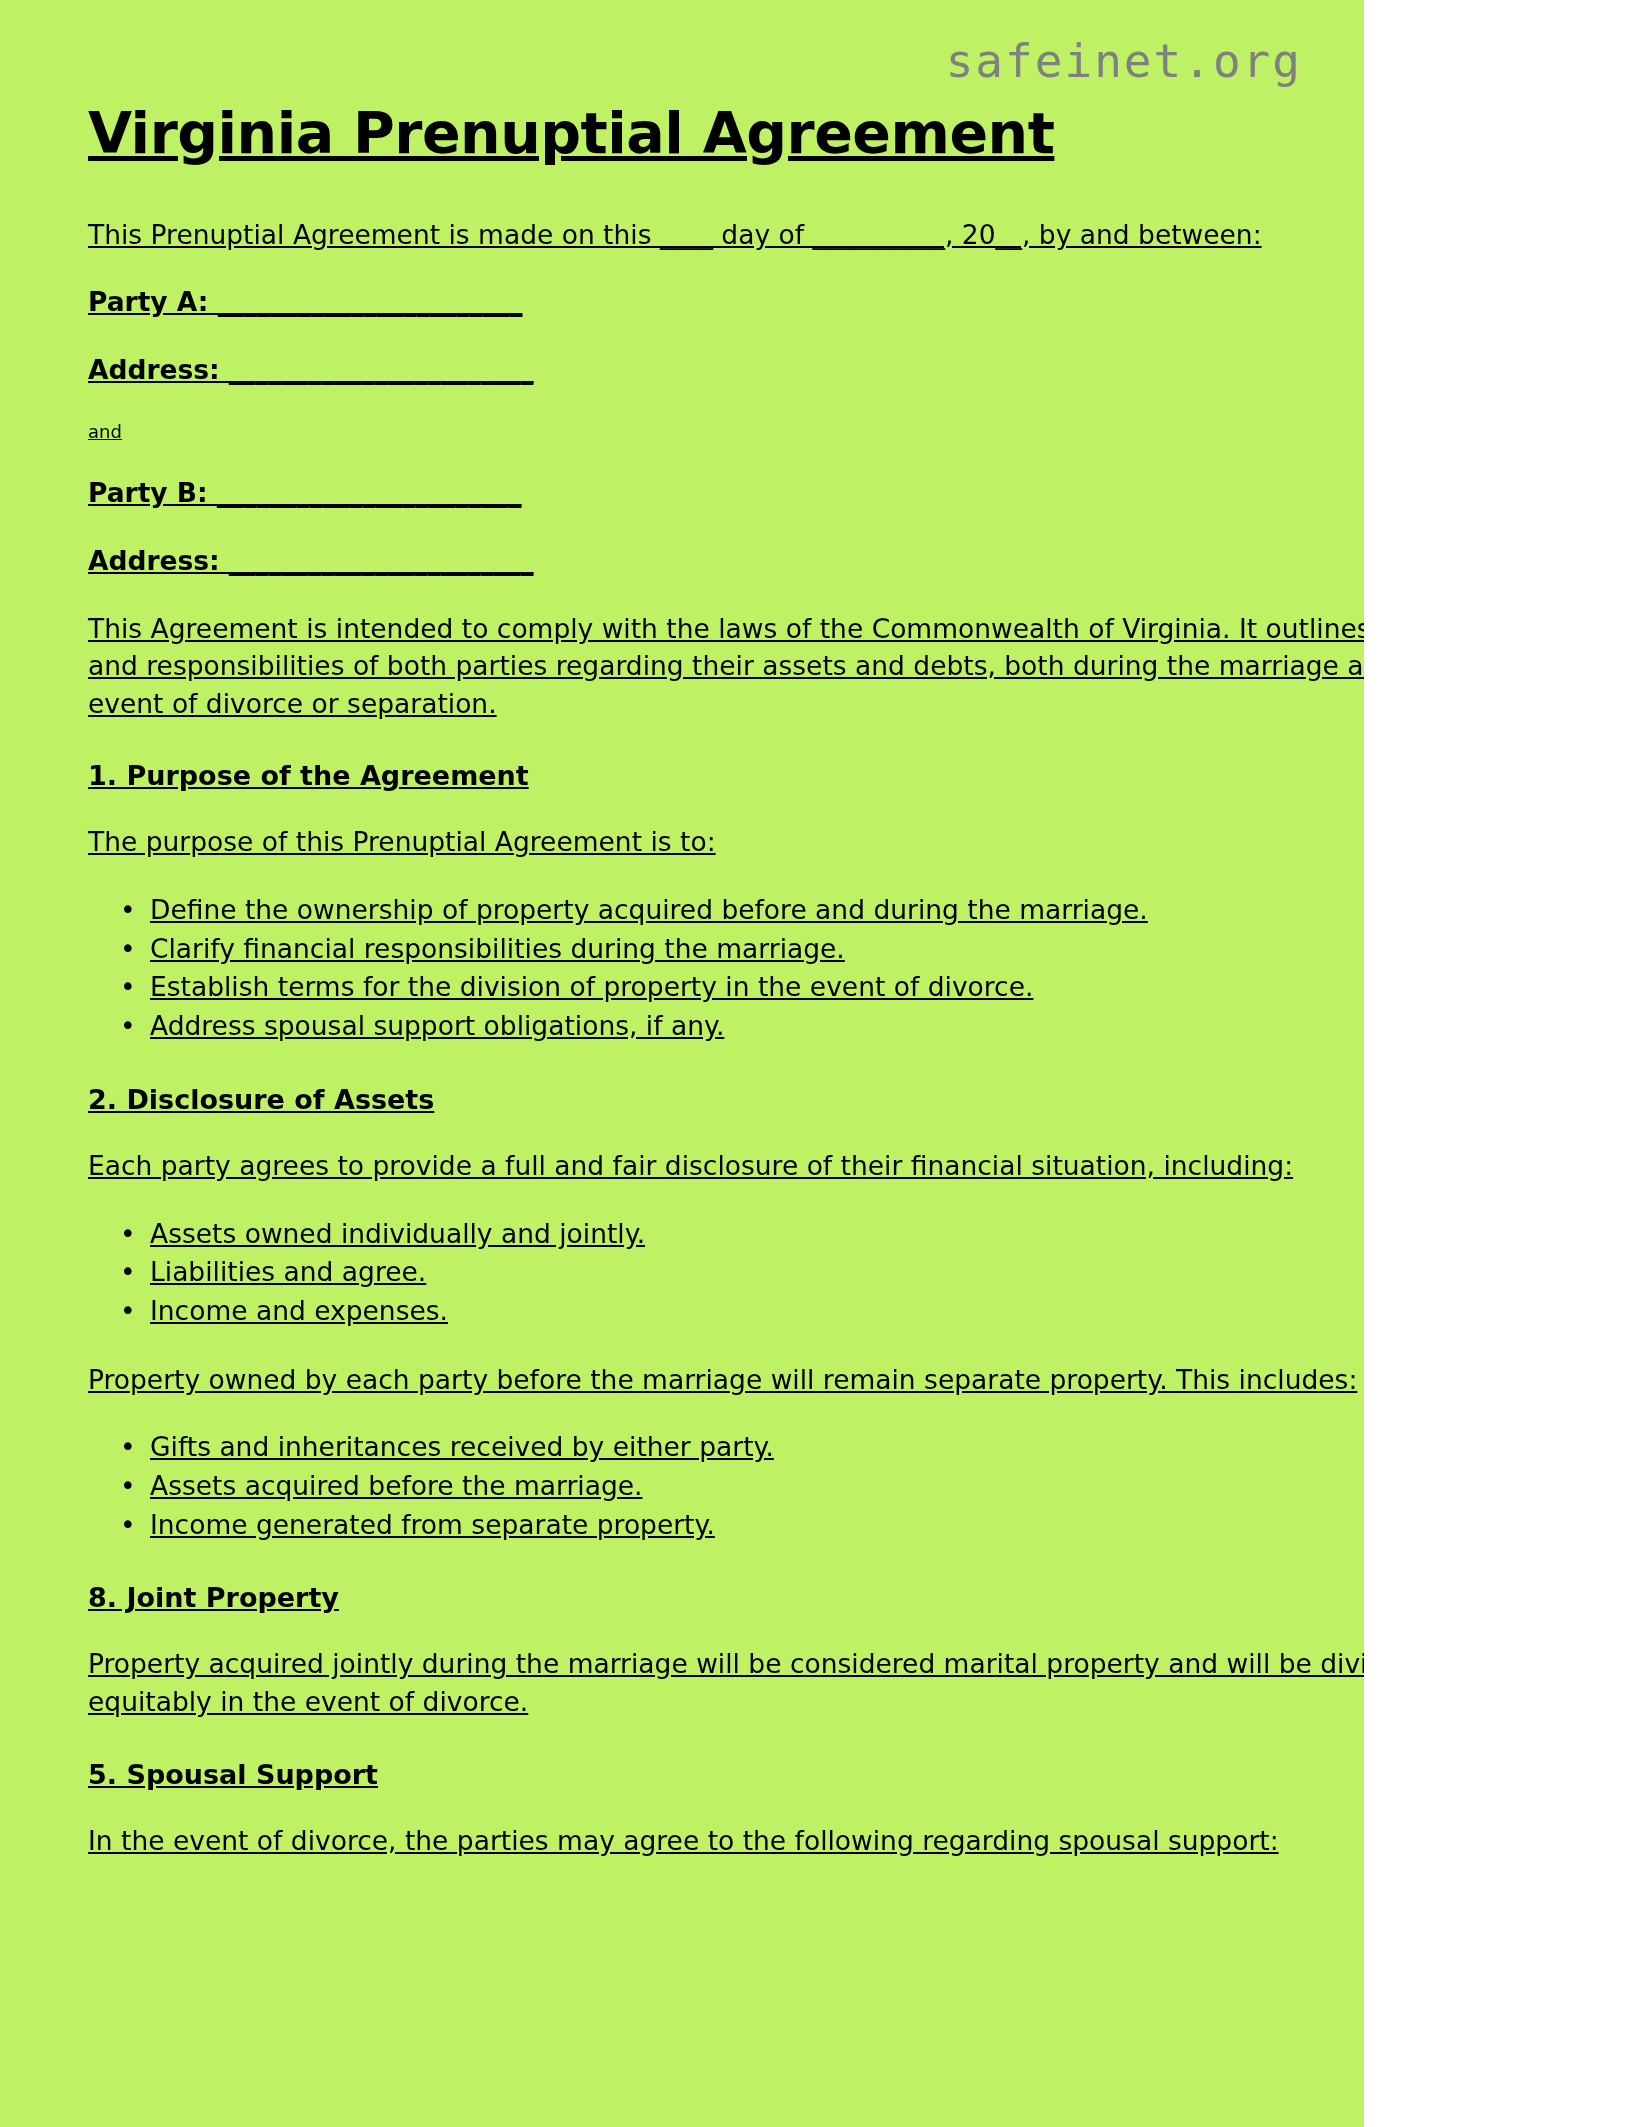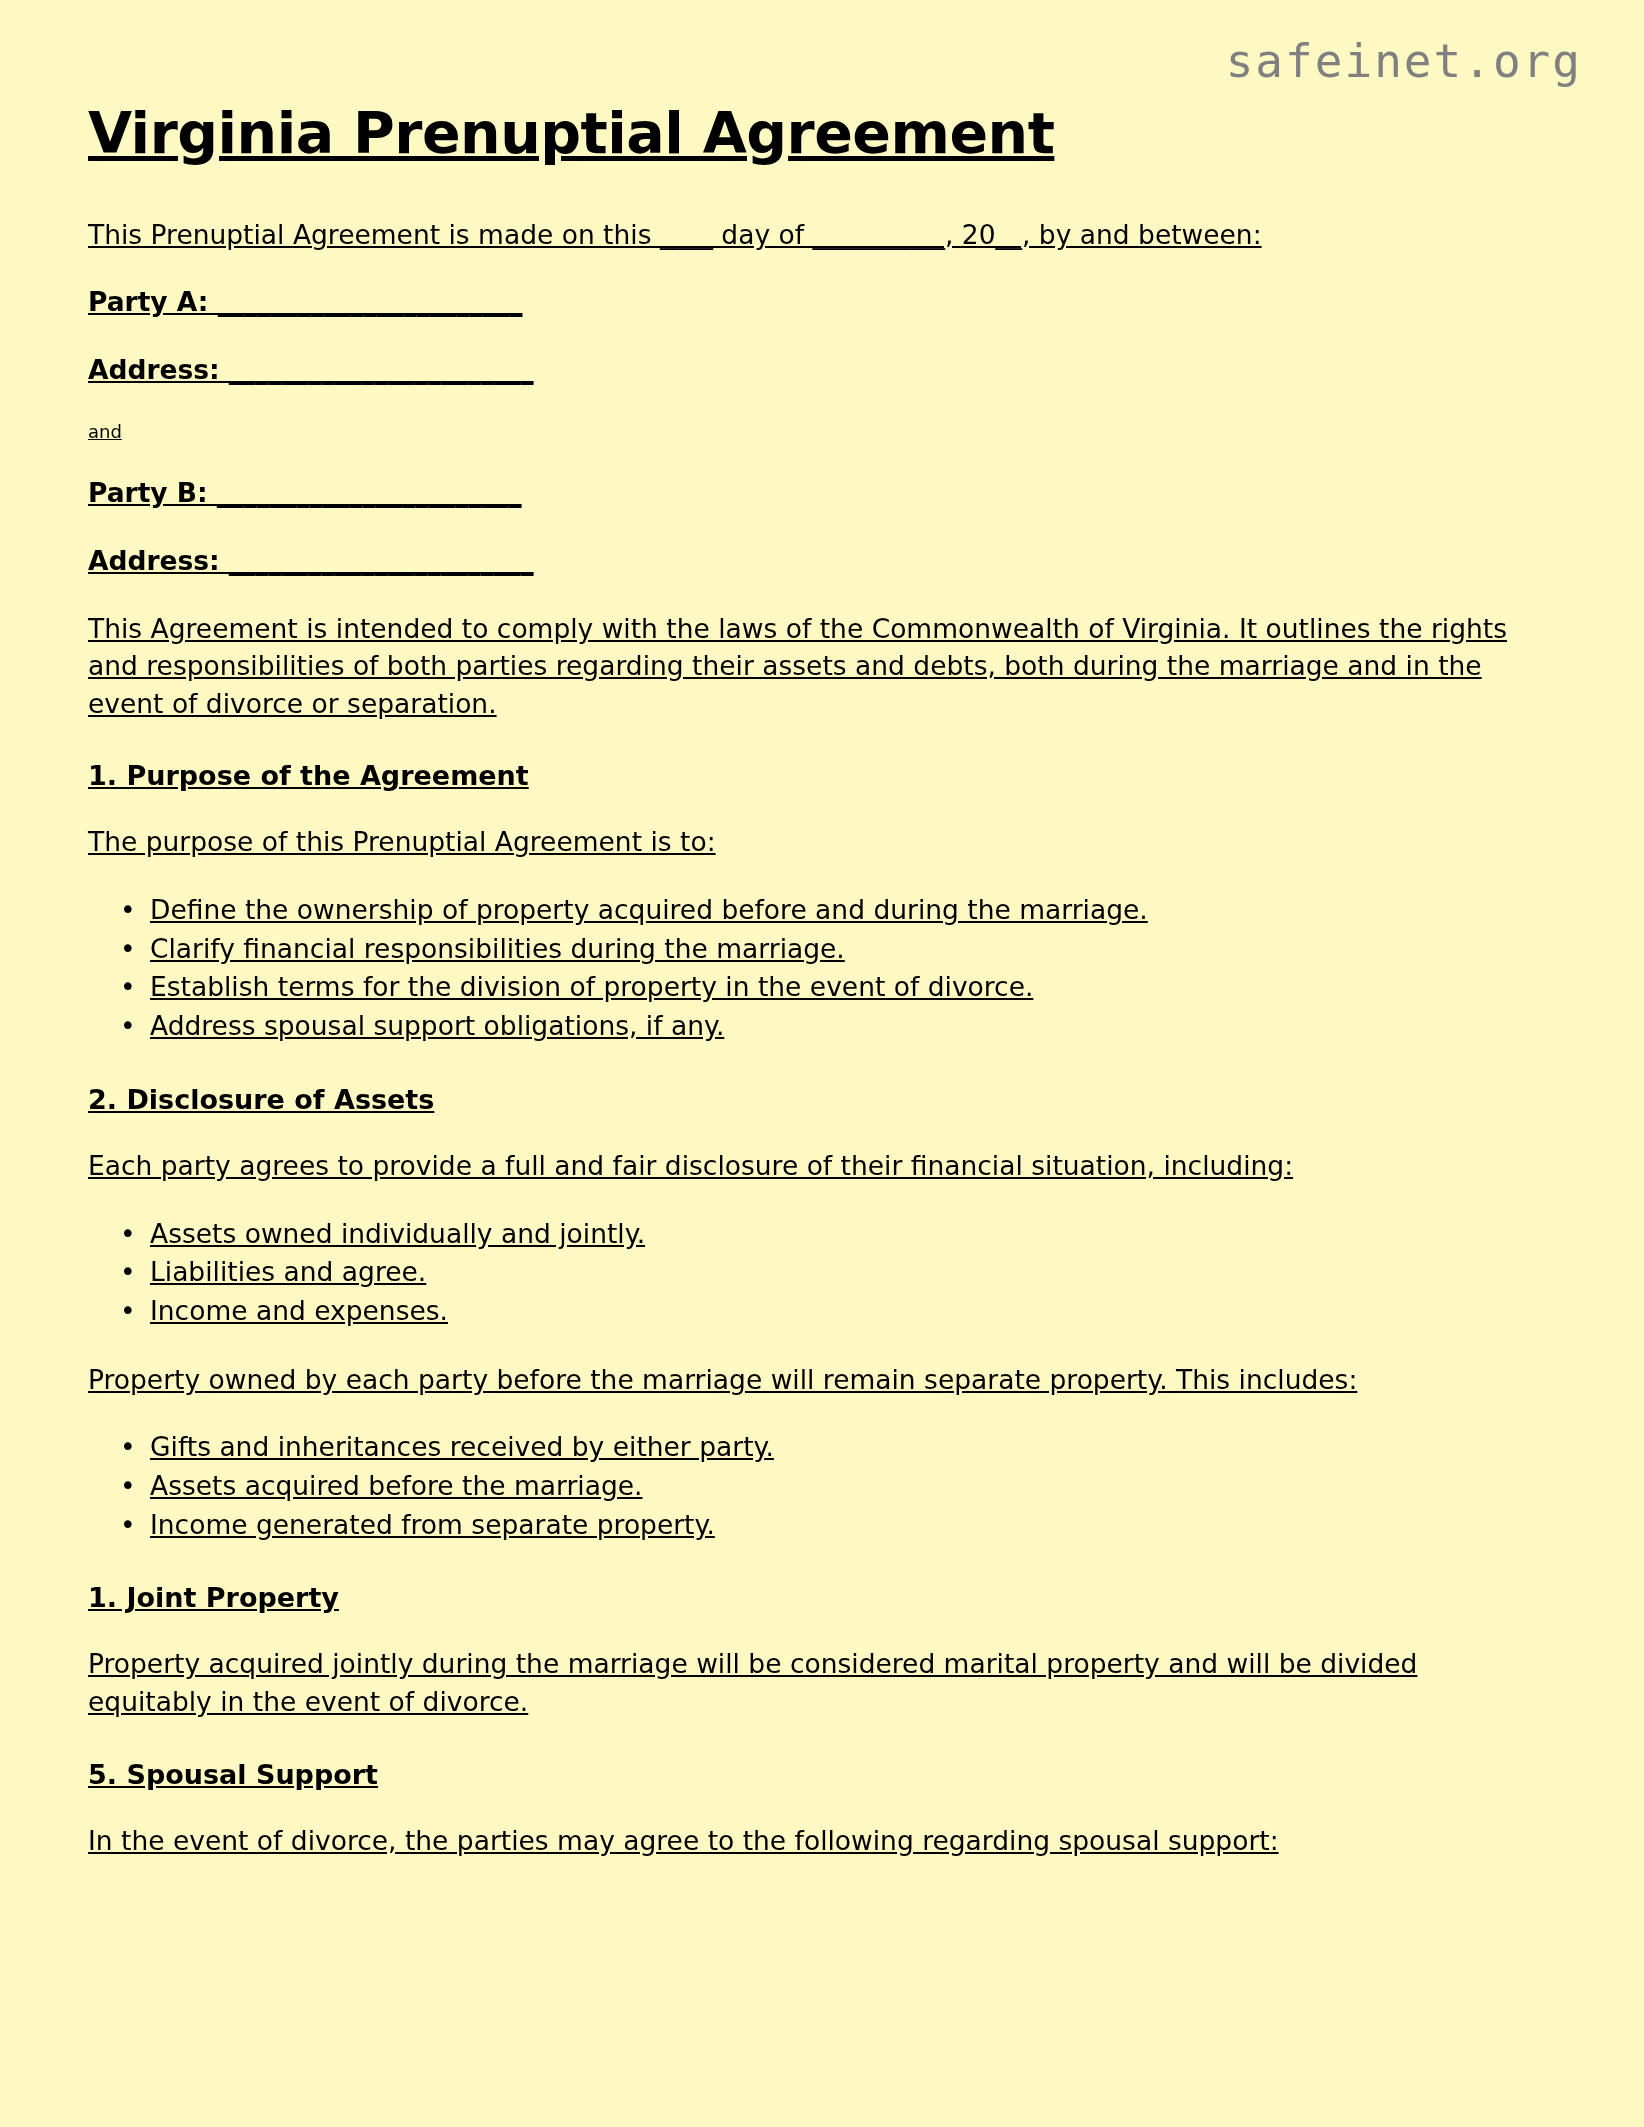--- a/index.html
+++ b/index.html
@@ -6,23 +6,23 @@
     margin: 0;
     padding: 0;
     background: #ffffff;
   }
   body {
     font-family: "DejaVu Sans", sans-serif;
     color: #000000;
   }
   .page {
     position: relative;
-    width: 1644px;
+    width: 1364px;
     height: 2127px;
-    background: #fef9c3;
+    background: #bef264;
     box-sizing: border-box;
     padding: 0;
     overflow: hidden;
   }
   .watermark {
     position: absolute;
     top: 38px;
     right: 62px;
     font-family: "DejaVu Sans Mono", monospace;
     font-size: 46px;
@@ -136,20 +136,20 @@
       <li>Income and expenses.</li>
     </ul>
 
     <p class="body-text">Property owned by each party before the marriage will remain separate property. This includes:</p>
     <ul class="bullets">
       <li>Gifts and inheritances received by either party.</li>
       <li>Assets acquired before the marriage.</li>
       <li>Income generated from separate property.</li>
     </ul>
 
-    <h2 class="section-heading">1. Joint Property</h2>
+    <h2 class="section-heading">8. Joint Property</h2>
     <p class="body-text">Property acquired jointly during the marriage will be considered marital property and will be divided equitably in the event of divorce.</p>
 
     <h2 class="section-heading">5. Spousal Support</h2>
     <p class="body-text">In the event of divorce, the parties may agree to the following regarding spousal support:</p>
 
   </div>
 </div>
 
 </body></html>

